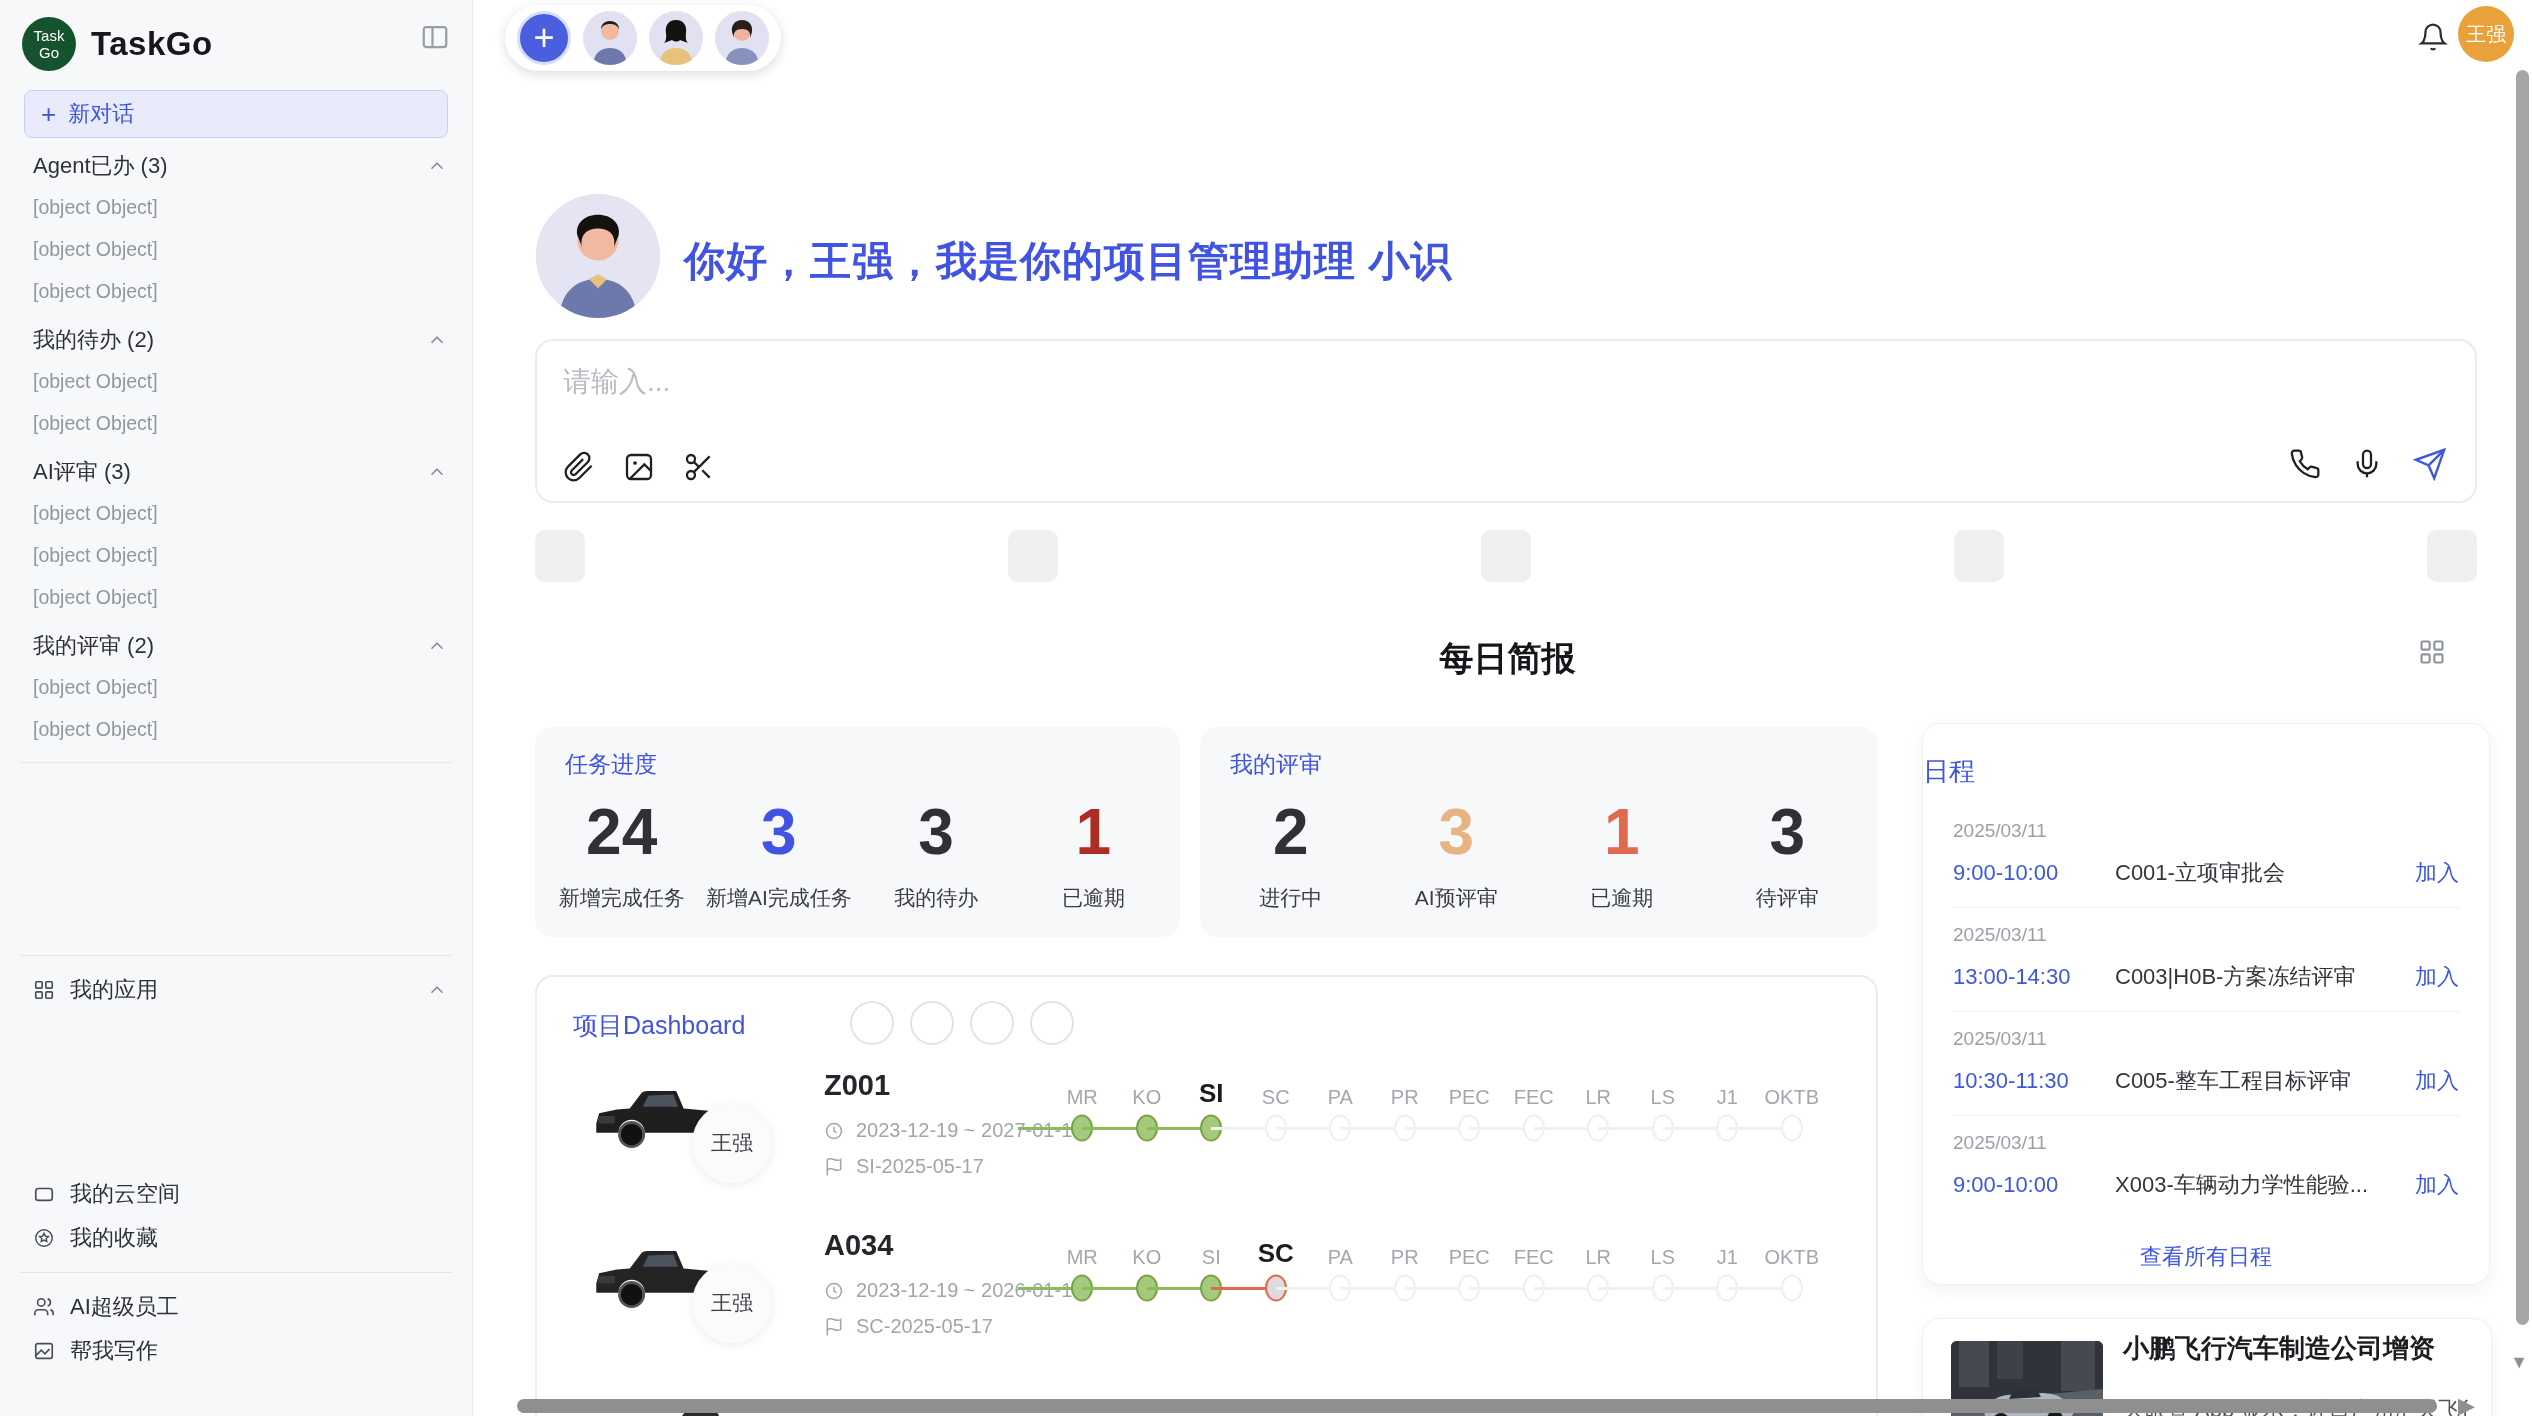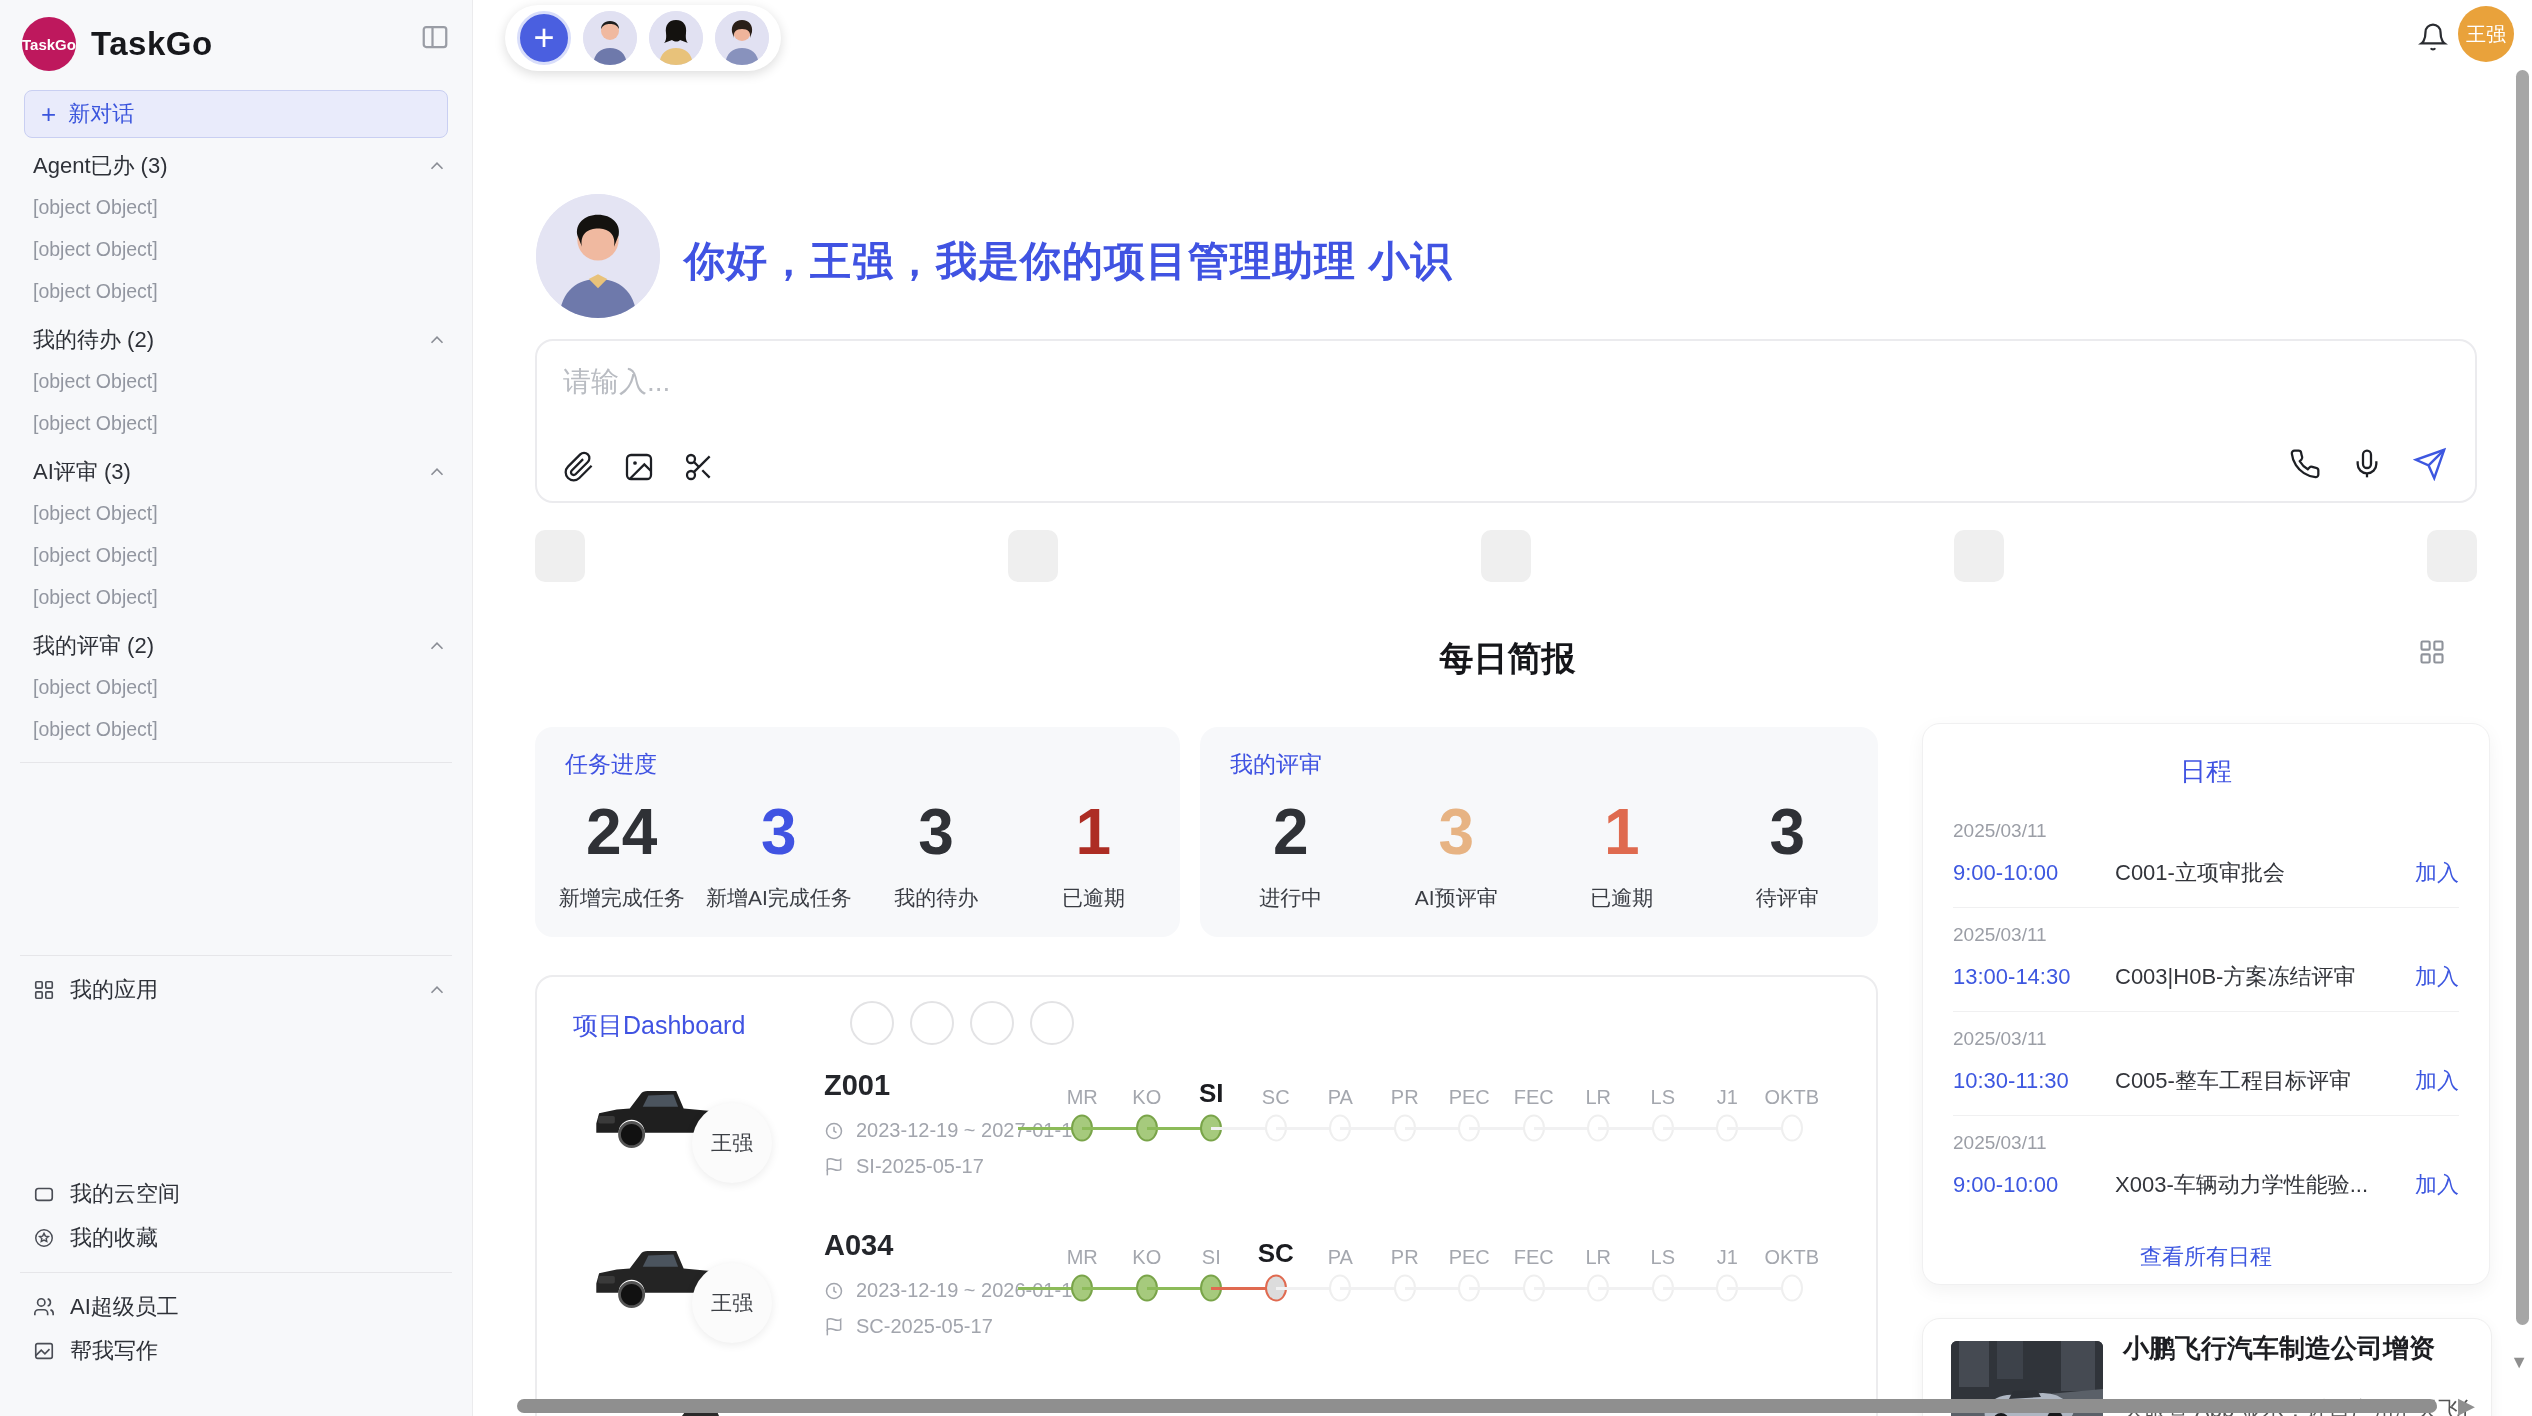--- a/index.html
+++ b/index.html
@@ -3,22 +3,22 @@
 <meta charset="utf-8">
 <style>
   html,body{margin:0;padding:0}
   body{width:2532px;height:1416px;position:relative;overflow:hidden;background:#fff;
        font-family:"Liberation Sans","DejaVu Sans",sans-serif;color:#222}
   svg{display:block}
   
   .sidebar{position:absolute;left:0;top:0;width:473px;height:1416px;background:#f7f8fa;
            border-right:1px solid #ebebed;box-sizing:border-box}
   .logo-row{display:flex;align-items:center;height:72px;padding:8px 22px 0;position:relative}
-  .logo-circle{width:54px;height:54px;border-radius:50%;background:#be185d;color:#fff;display:flex;
-               flex-direction:row;align-items:center;justify-content:center;font-size:15px;line-height:17px;font-weight:700}
+  .logo-circle{width:54px;height:54px;border-radius:50%;background:#14532d;color:#fff;display:flex;
+               flex-direction:column;align-items:center;justify-content:center;font-size:15px;line-height:17px;font-weight:400}
   .app-title{font-size:33px;font-weight:700;color:#17181c;margin-left:15px;letter-spacing:.5px}
   .panel-toggle{position:absolute;right:22px;top:22px;color:#9a9da5;cursor:pointer}
   .new-chat{margin:10px 24px 0;height:46px;background:#e9ebfb;border:1px solid #c9cff2;border-radius:8px;
             display:flex;align-items:center;padding:0 16px;color:#3b55dd;font-size:22px;gap:12px;cursor:pointer}
   .plus-glyph{font-size:26px;line-height:1}
   .side-header{position:relative;height:40px;display:flex;align-items:center;padding:0 50px 0 33px;
                color:#2e3138;font-size:22px;margin-top:8px}
   .side-item{height:42px;display:flex;align-items:center;padding:0 14px 0 33px;color:#9296a0;
              font-size:19.5px;white-space:nowrap;overflow:hidden;text-overflow:ellipsis;cursor:pointer}
   .chev{position:absolute;right:24px;top:50%;transform:translateY(-50%);color:#8b8e96}
@@ -89,21 +89,21 @@
   .ms-seg{position:absolute;top:18px;left:-32.5px;width:65px;height:3px}
   .seg-green{background:#8cbb59}.seg-gray{background:#f1f1f2}.seg-red{background:#e06a50}
   .ms-dot{position:absolute;left:50%;top:19px;transform:translate(-50%,-50%);width:22px;height:27px;
           border-radius:50%;box-sizing:border-box}
   .dot-done{background:#a6ca7d;border:2px solid #79a449}
   .dot-pending{background:#fff;border:2px solid #efefef}
   .dot-overdue{background:#dcdcdc;border:2px solid #e06a50}
   
   .sched-card{position:absolute;left:1922px;top:723px;width:568px;height:562px;border:1px solid #f0f0f1;
               border-radius:18px;background:#fff;box-shadow:0 6px 18px rgba(0,0,0,.05);box-sizing:border-box}
-  .sched-title{position:absolute;top:30px;width:100%;text-align:center;font-size:26px;color:#4053e2}
+  .sched-title{position:absolute;top:30px;width:100%;text-align:left;font-size:26px;color:#4053e2}
   .sched-list{position:absolute;left:30px;right:30px;top:80px}
   .sched-entry{position:relative;height:104px;border-bottom:1px solid #f0f0f1;padding-top:16px;box-sizing:border-box}
   .sched-entry:last-child{border-bottom:none}
   .sched-date{font-size:19px;color:#9b9ea6}
   .sched-main{display:flex;align-items:center;margin-top:16px}
   .sched-time{width:162px;font-size:22px;color:#3d57e0}
   .sched-name{flex:1;font-size:22px;color:#33353b}
   .sched-join{font-size:22px;color:#3d57e0;cursor:pointer}
   .sched-viewall{position:absolute;bottom:12px;width:100%;text-align:center;font-size:22px;color:#3d57e0;cursor:pointer}
   .news-card{position:absolute;left:1922px;top:1318px;width:568px;height:132px;border:1px solid #efefef;

